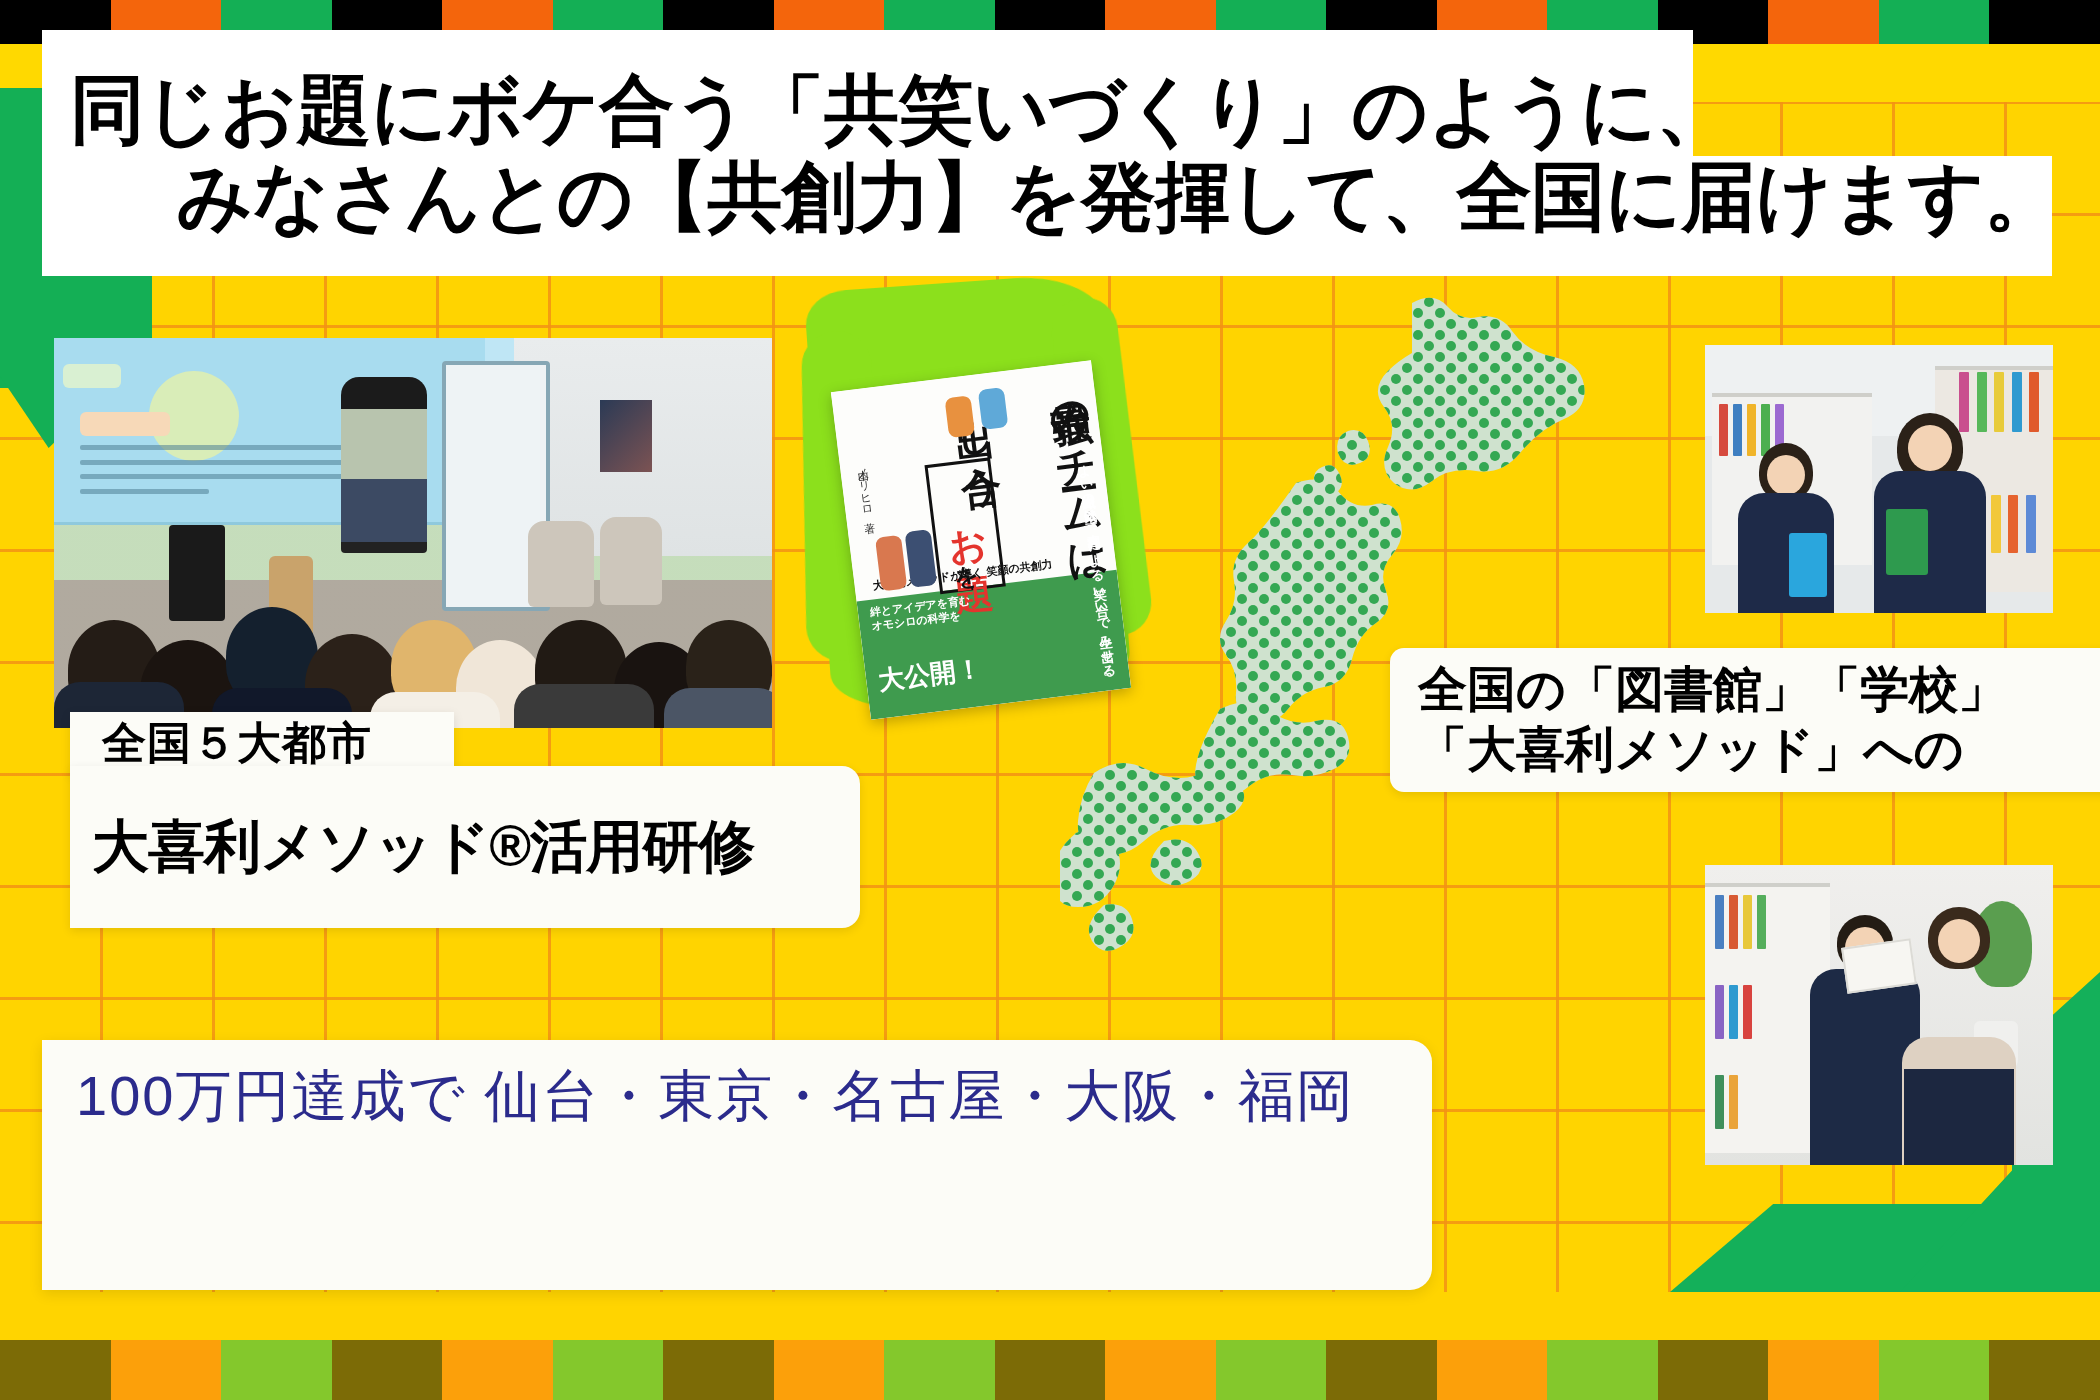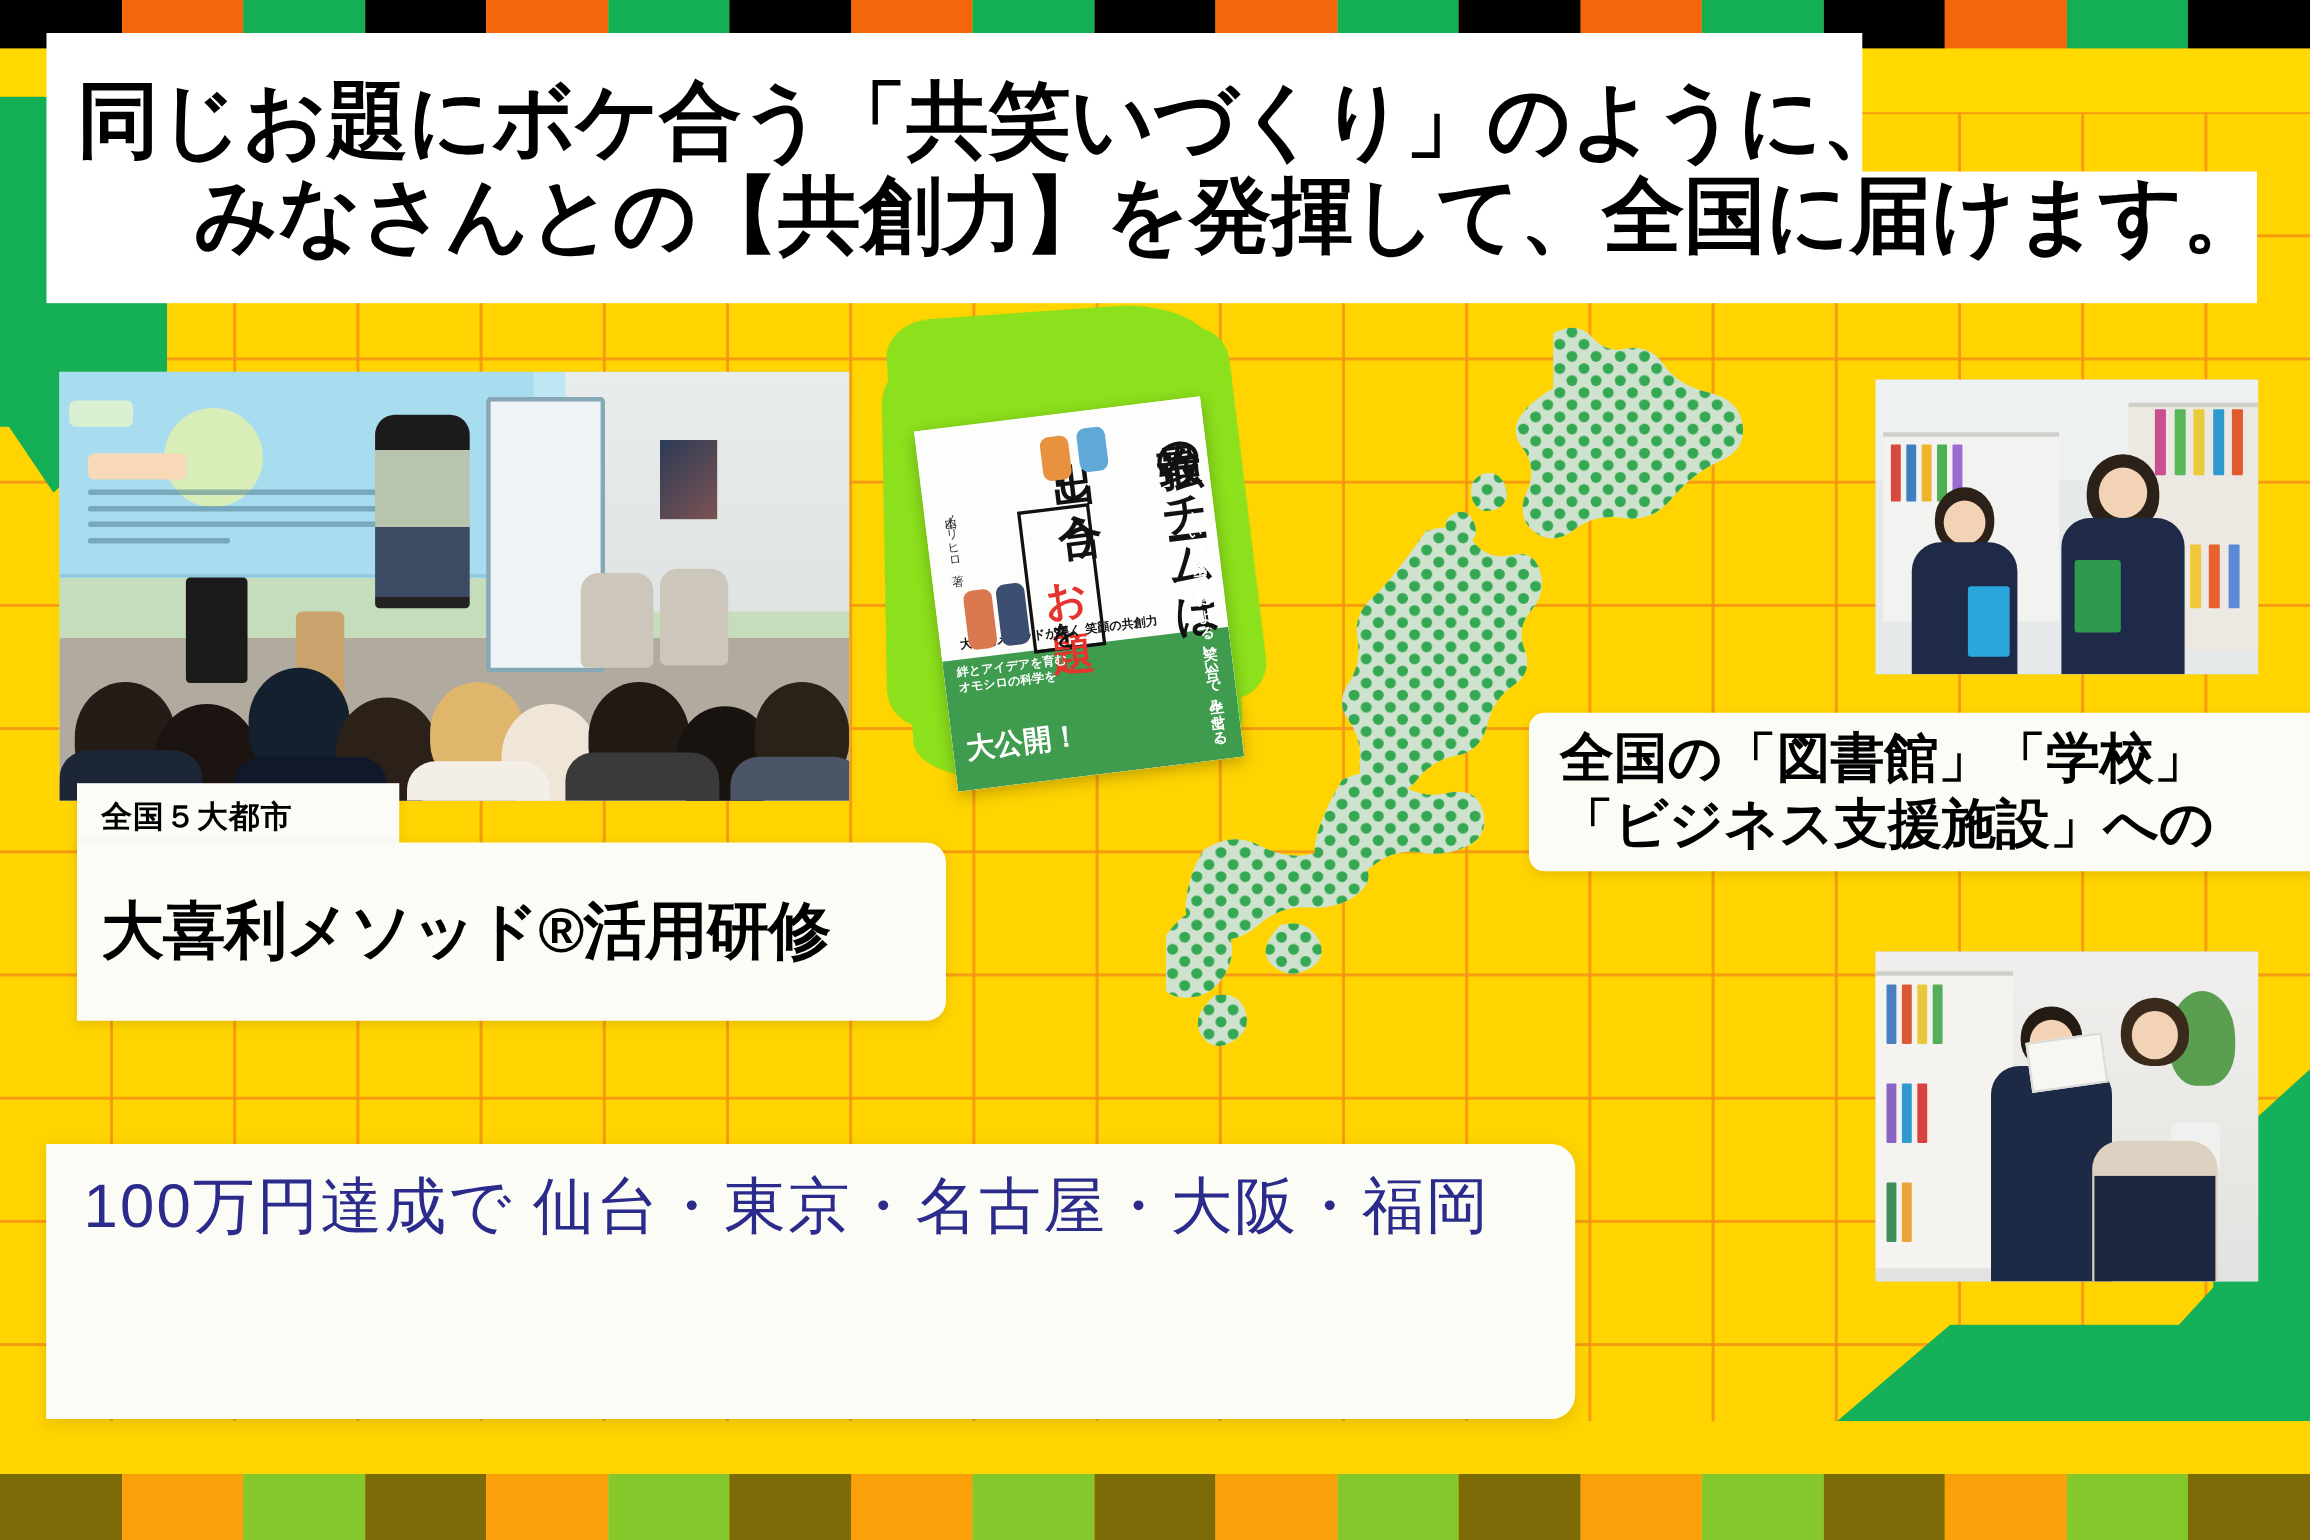--- a/index.html
+++ b/index.html
@@ -168,22 +168,22 @@
   .biz{ position:absolute; inset:0; background:linear-gradient(to bottom,#f0efed,#e2e3e0); }
 
   
   .cap{
     position:absolute; background:#FCFCF7;
     box-shadow:0 3px 10px rgba(0,0,0,.10);
     font-weight:700; color:#000;
     display:flex; align-items:center;
   }
   #cap-left-small{
-    left:70px; top:712px; width:293px; height:62px; padding-left:22px;
-    font-size:28px; letter-spacing:1px;
+    left:70px; top:712px; width:384px; height:62px; padding-left:32px;
+    font-size:44px; letter-spacing:1px;
   }
   #cap-left-main{
     left:70px; top:766px; width:790px; height:162px; border-radius:0 18px 18px 0;
     flex-direction:column; align-items:flex-start; justify-content:center; padding-left:22px;
   }
   #cap-left-main .l{ font-size:57px; line-height:1.12; white-space:nowrap; letter-spacing:-1px;}
 
   #cap-right-top{
     left:1390px; top:648px; width:744px; height:144px; border-radius:14px 0 0 14px;
     flex-direction:column; align-items:flex-start; justify-content:center; padding-left:28px;
@@ -423,20 +423,20 @@
     <div class="title-line l2">みなさんとの【共創力】を発揮して、全国に届けます。</div>
   </div>
 
   <div id="cap-left-small" class="cap">全国５大都市</div>
   <div id="cap-left-main" class="cap">
     <div class="l">大喜利メソッド®活用研修</div>
   </div>
 
   <div id="cap-right-top" class="cap">
     <div class="l">全国の「図書館」「学校」</div>
-    <div class="l">「ビジネス支援施設」への</div>
+    <div class="l">「大喜利メソッド」への</div>
   </div>
 
   <div id="bottom-panel">
     <div class="bp-line" id="bp1">100万円達成で 仙台・東京・名古屋・大阪・福岡</div>
   </div>
 
 </div>
 
 </body></html>

